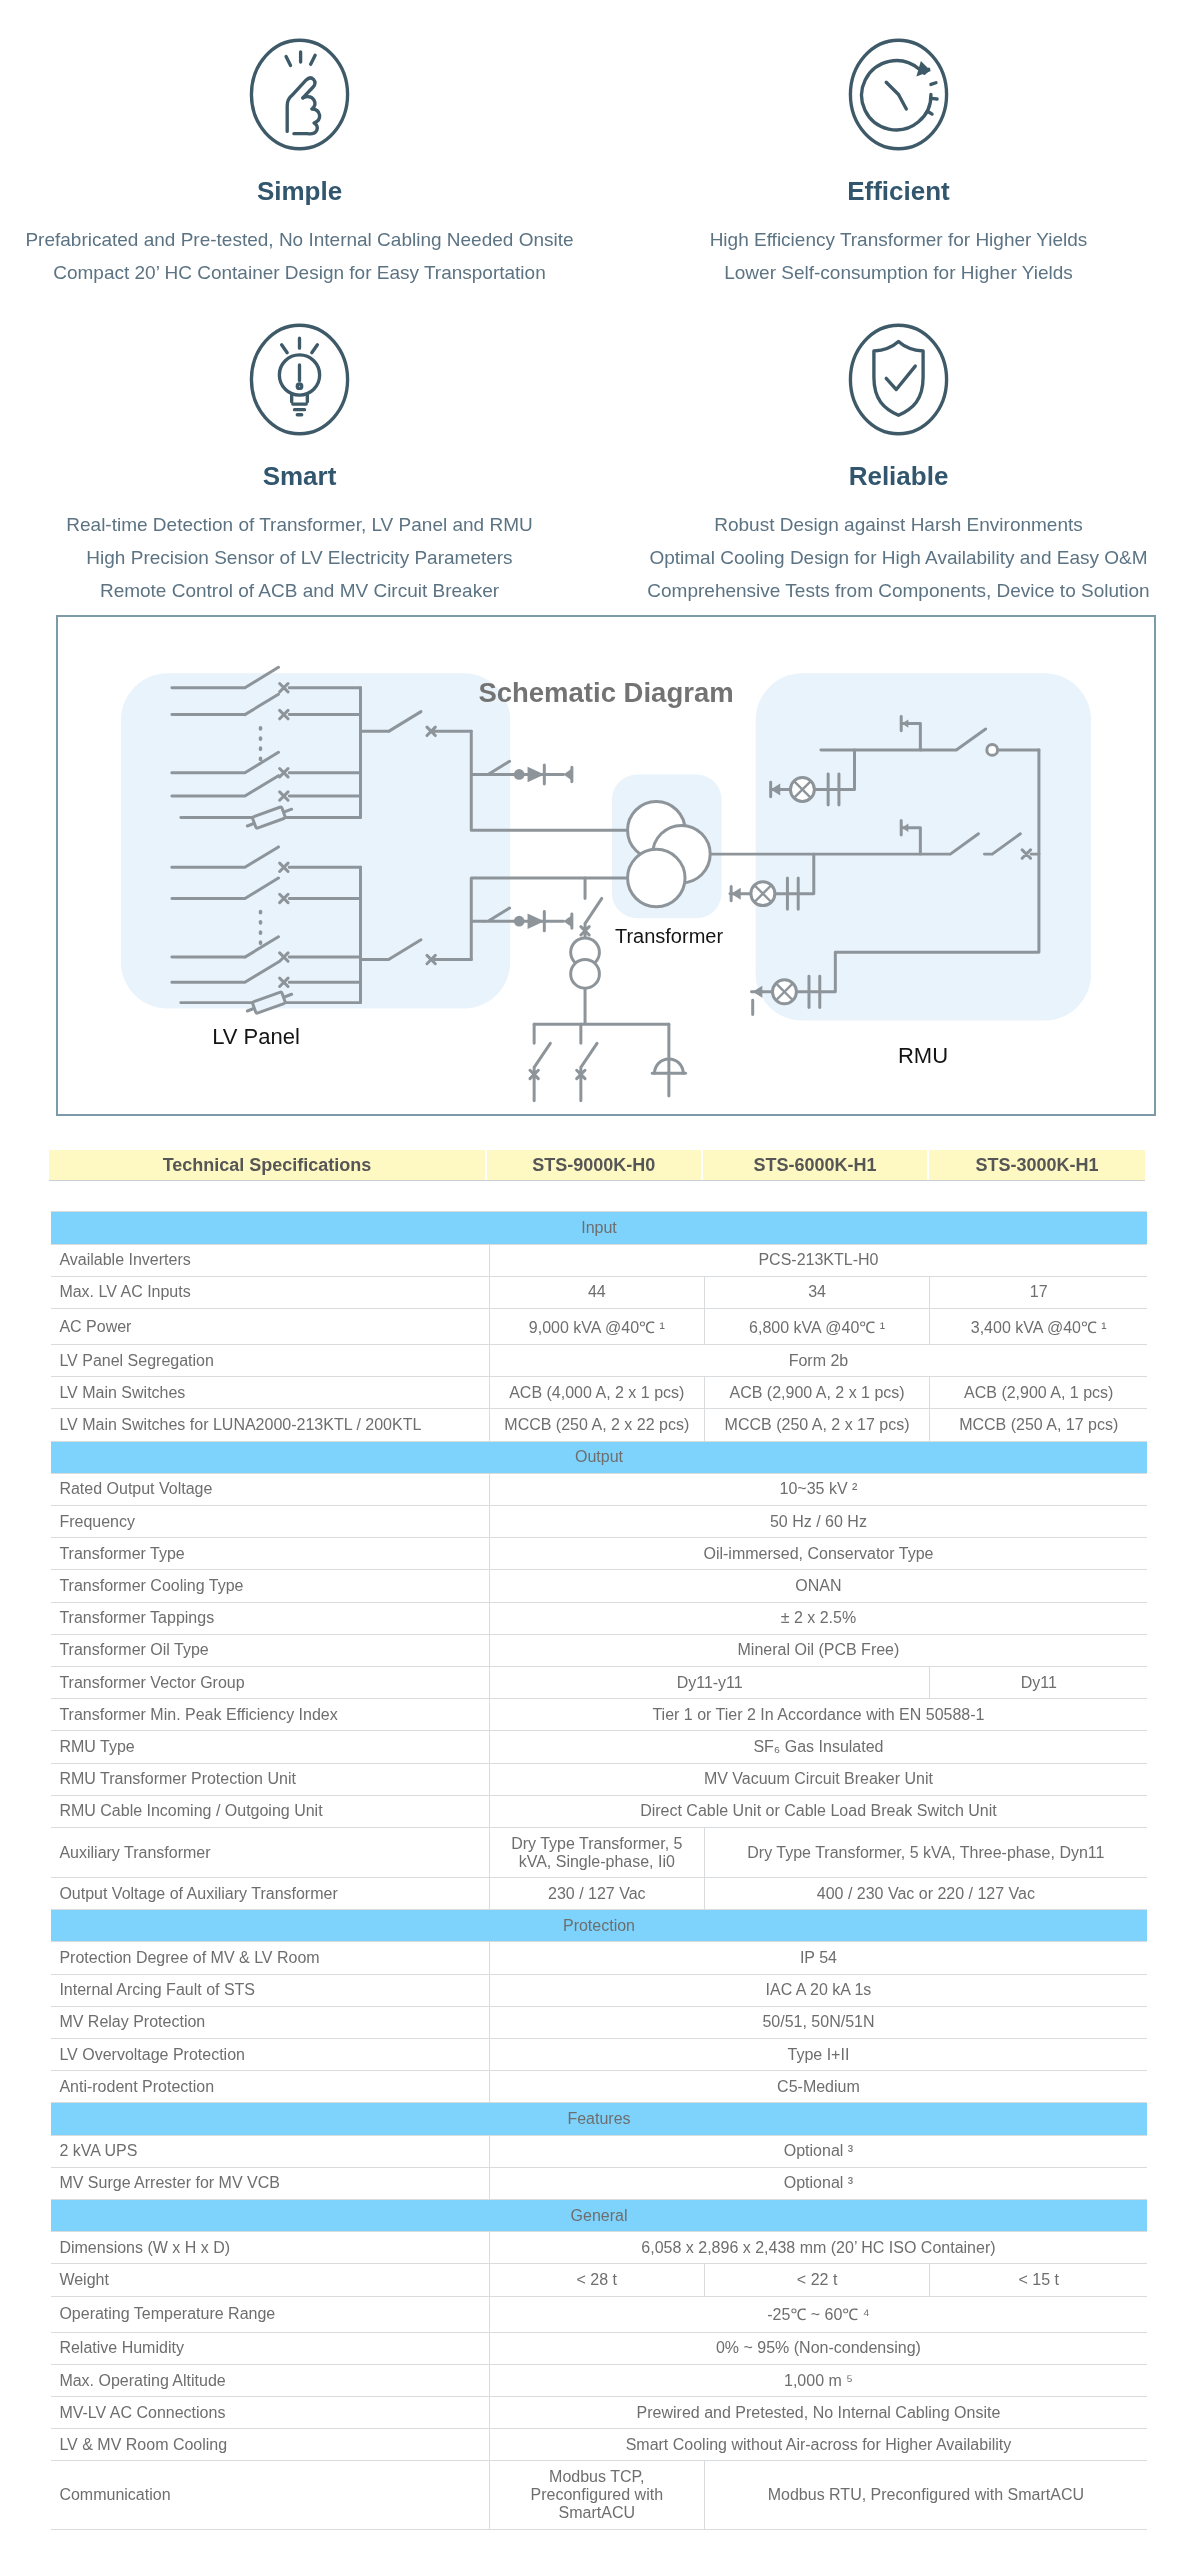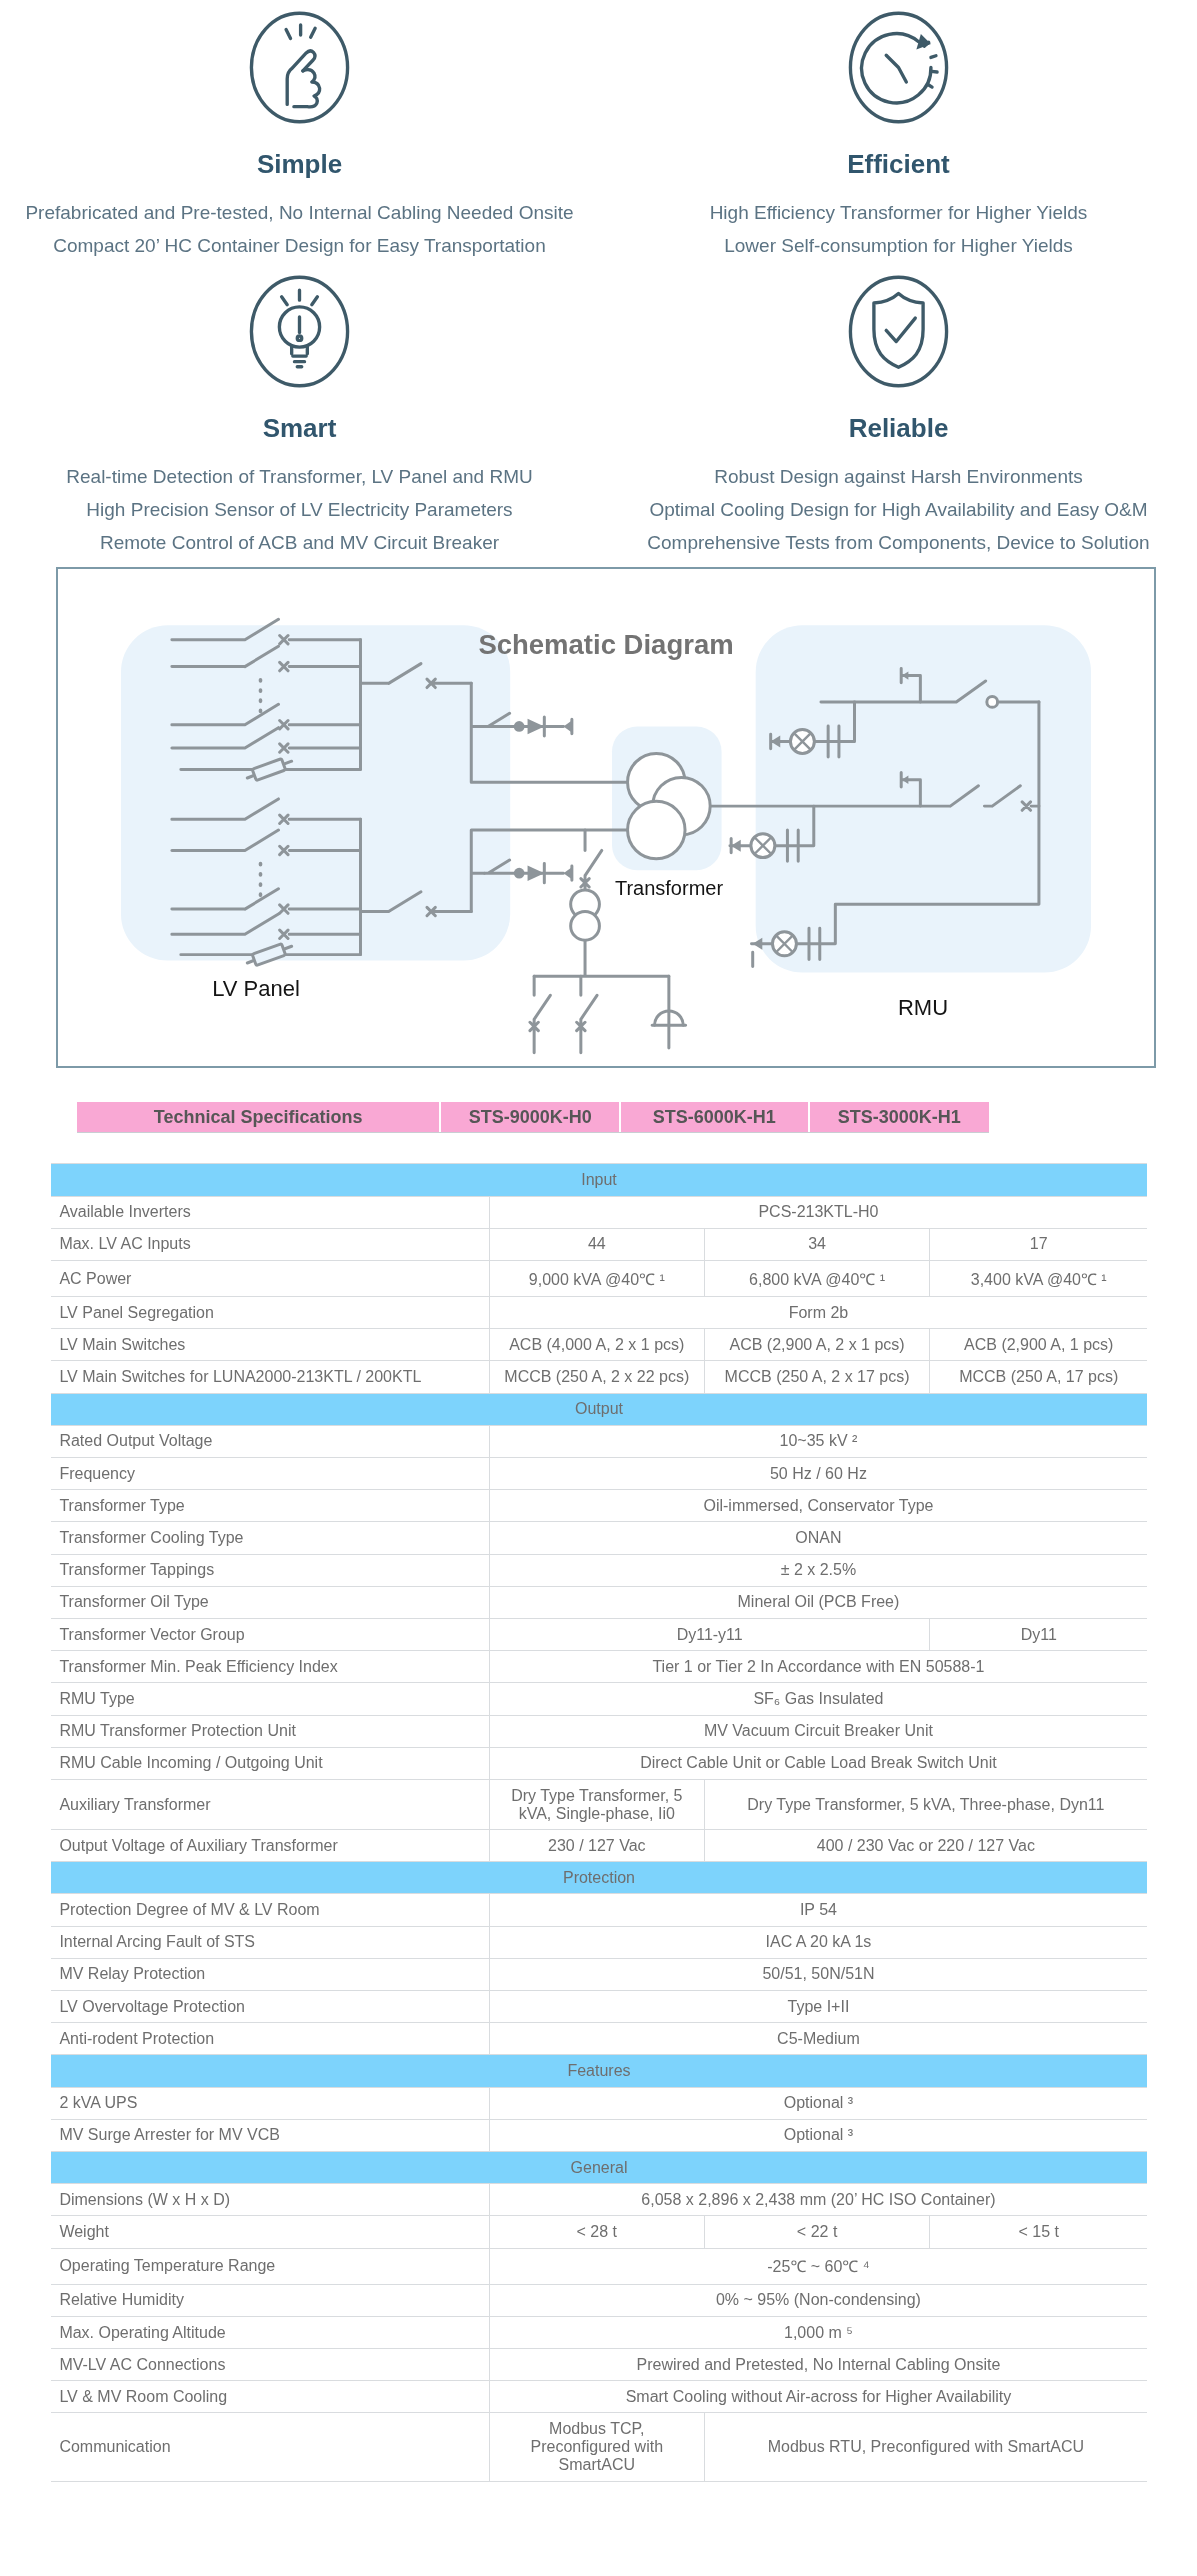--- a/index.html
+++ b/index.html
@@ -1,37 +1,37 @@
 <!DOCTYPE html>
 <html style="font-size:9.6px"><head>
 <meta charset="utf-8">
 <style>
   html,body{margin:0;padding:0;background:#fff;}
   body{width:1198px;font-family:"Liberation Sans",sans-serif;}
 
   
-  .features{display:grid;grid-template-columns:1fr 1fr;row-gap:2px;}
+  .features{display:grid;grid-template-columns:1fr 1fr;padding-top:27px;row-gap:23px;}
   .feat{text-align:center;}
   .feat-icon svg{display:block;margin:0 auto;}
   .feat-title{margin-top:14.4px;font-size:26px;font-weight:bold;color:#31566d;}
   .feat-lines{margin-top:15.6px;}
   .feat-line{font-size:19px;line-height:33px;color:#5b7383;}
 
   
   .schem{position:relative;width:1096px;height:497px;border:2.4px solid #7d9aa8;margin:8.4px 0 0 56px;background:#fff;}
   .schem svg{position:absolute;left:0;top:0;}
   .schem-title{position:absolute;left:0;right:0;top:60px;text-align:center;
     font-size:27.5px;font-weight:bold;color:#737373;}
   .schem-label{position:absolute;color:#141414;}
   .lbl-lv{left:144px;top:407px;width:108px;text-align:center;font-size:22px;}
   .lbl-tx{left:548px;top:308px;width:126px;text-align:center;font-size:20px;}
   .lbl-rmu{left:823px;top:426px;width:84px;text-align:center;font-size:22px;}
 
   
-  .thead{display:flex;width:912px;margin:34px 0 0 77px;background:#f9a8d4;border-bottom:1.2px solid #c9ced3;}
+  .thead{display:flex;width:1096px;margin:34px 0 0 49px;background:#fef9c3;border-bottom:1.2px solid #c9ced3;}
   .thead-cell{height:30px;line-height:30px;text-align:center;font-size:18px;font-weight:bold;color:#565656;}
   .tc0{width:40%;}
   .tc1{width:19.6%;border-left:2.4px solid #fff;}
   .tc2{width:20.6%;border-left:2.4px solid #fff;}
   .tc3{width:19.8%;border-left:2.4px solid #fff;}
 
   
   table.spec{width:1096px;margin:30px 0 0 51px;border-collapse:collapse;border-top:1.2px solid #d9dcdf;table-layout:fixed;}
   table.spec td{border-bottom:1.2px solid #d9dcdf;font-size:16px;color:#6e6e6e;padding:6.6px 8.4px;word-wrap:break-word;}
   td.lbl{text-align:left;padding-left:17px;padding-right:36px;}

